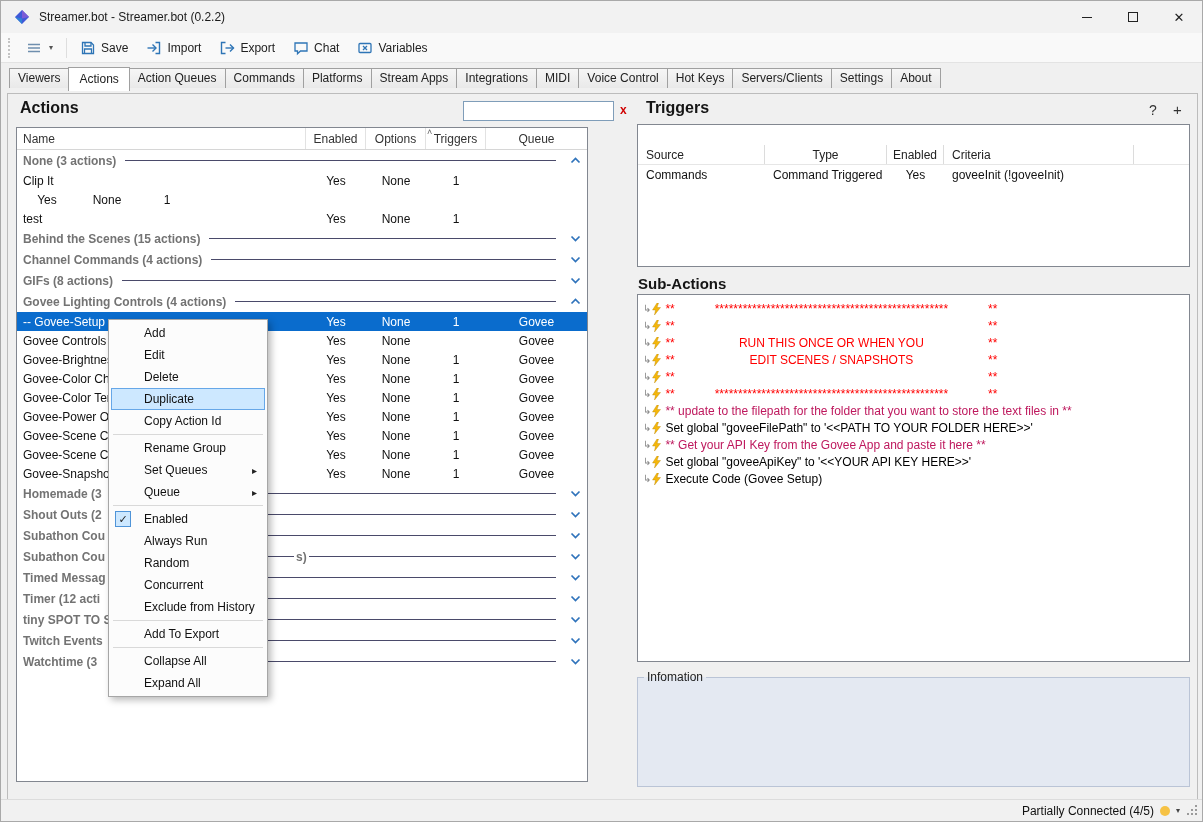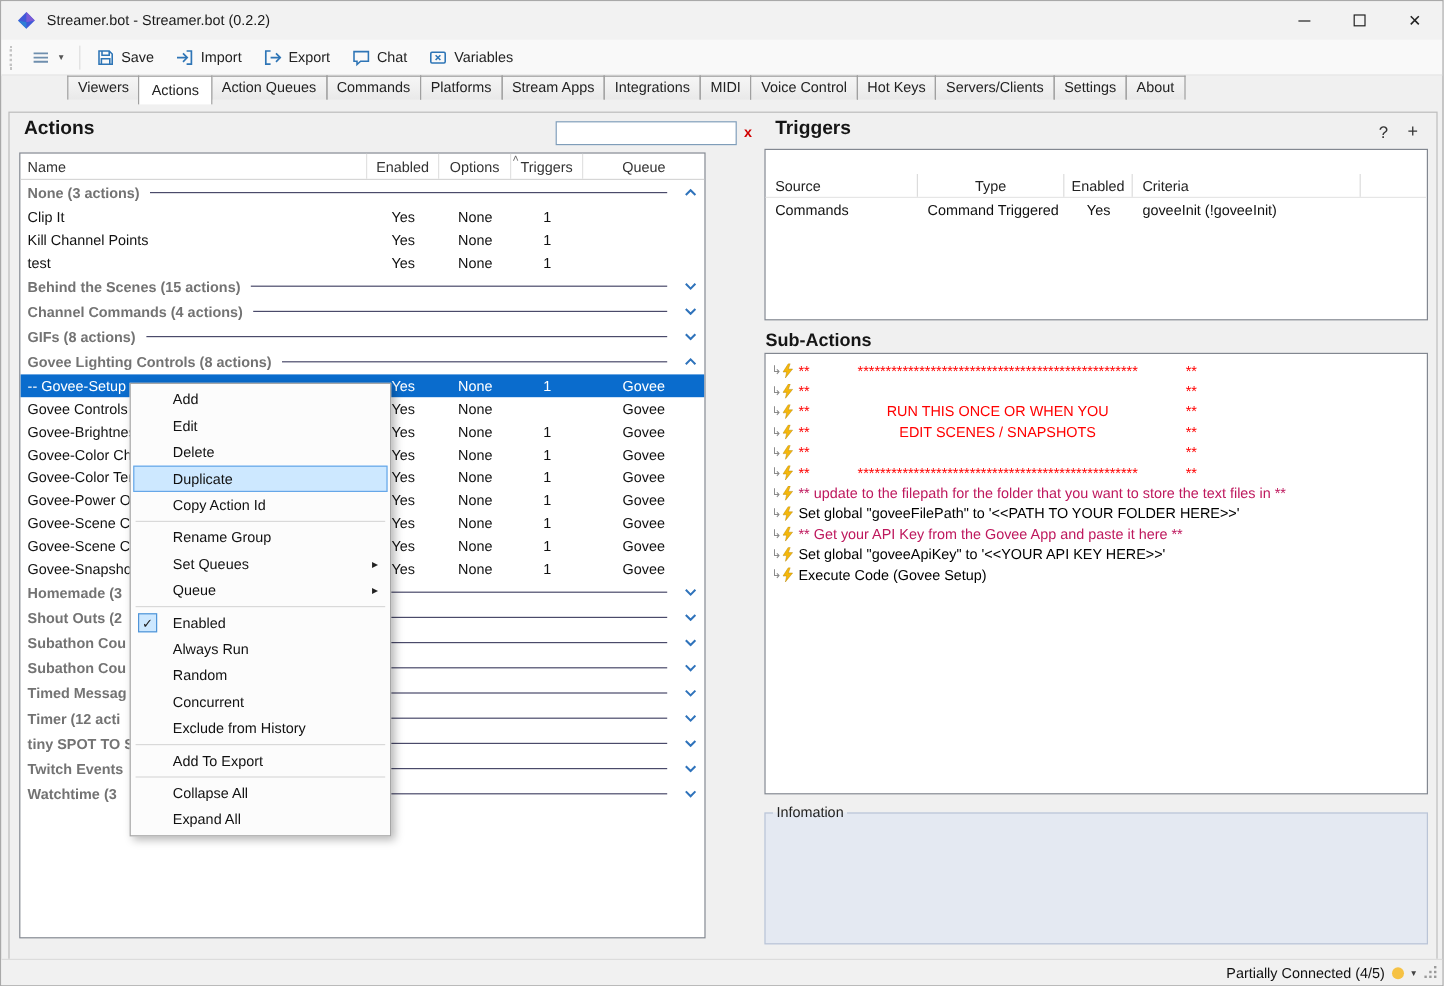--- a/index.html
+++ b/index.html
@@ -18,21 +18,21 @@
 
   
   .toolbar { height:30px; display:flex; align-items:center; background:#f9f9f9; border-bottom:1px solid #e3e3e3; padding-left:4px; }
   .tb-grip { width:3px; height:20px; border-left:2px dotted #c3c3c3; margin:0 6px 0 3px; }
   .tb-btn { display:flex; align-items:center; gap:5px; padding:3px 8px; font-size:12px; color:#222; background:transparent; border:1px solid transparent; font-family:inherit; }
   .tb-caret { font-size:8px; color:#555; margin-left:2px; }
   .tb-sep { width:1px; height:20px; background:#dedede; margin:0 4px; }
   .tb-btn svg { display:block; }
 
   
-  .tabstrip { display:flex; align-items:flex-start; height:30px; padding-left:8px; position:relative; z-index:2;margin-left:47px; }
+  .tabstrip { display:flex; align-items:center; height:30px; padding-left:8px; position:relative; z-index:2; }
   .tab { height:20px; line-height:19px; padding:0 8px; font-size:12px; background:linear-gradient(#f6f6f6,#e9e9e9); border:1px solid #a0a0a0; border-bottom:none; color:#222; }
   .tab + .tab { margin-left:-1px; }
   .tab.selected { height:24px; line-height:23px; background:#fff; margin-bottom:-2px; position:relative; z-index:3; padding:0 10px; }
 
   
   .main { position:absolute; top:92px; left:6px; width:1191px; height:708px; background:#f0f0f0; border:1px solid #bcbcbc; }
 
   .panel-title { font-weight:bold; font-size:16px; color:#151515; }
   .actions-title { position:absolute; left:12px; top:5px; }
   .filter-label { position:absolute; left:421px; top:10px;margin-left:38px; }
@@ -86,21 +86,21 @@
   .sa-banner { display:inline-flex; width:332px; justify-content:space-between; }
   .sa-center { text-align:center; }
   .red { color:#ff0000; }
   .teal { color:#be185d; }
   .black { color:#000; }
 
   .info-box { position:absolute; left:0; top:576px; width:553px; height:117px; border:1px solid #bac4d6; background:#e4e9f2; }
   .info-box legend { font-size:12px; color:#222; padding:0 3px; margin-left:6px; }
 
   
-  .context-menu { position:absolute; left:107px; top:318px; width:218px; background:#fcfcfc; border:1px solid #a6a6a6; box-shadow:3px 3px 7px rgba(0,0,0,0.28); padding:2px; z-index:20; }
+  .context-menu { position:absolute; left:107px; top:318px; width:160px; background:#fcfcfc; border:1px solid #a6a6a6; box-shadow:3px 3px 7px rgba(0,0,0,0.28); padding:2px; z-index:20; }
   .cm-item { height:22px; display:flex; align-items:center; padding-left:33px; position:relative; color:#111; }
   .cm-item.highlight { background:#cde8ff; border:1px solid #66a7e8; padding-left:32px; }
   .cm-check { position:absolute; left:4px; top:3px; width:16px; height:16px; background:#cde8ff; border:1px solid #4f94d8; display:flex; align-items:center; justify-content:center; font-size:11px; color:#222; }
   .cm-arrow { position:absolute; right:8px; font-size:10px; color:#222; }
   .cm-sep { height:1px; background:#d9d9d9; margin:2px 2px; }
 
   
   .statusbar { position:absolute; left:0; bottom:0; width:100%; height:22px; background:#f1f1f1; border-top:1px solid #dcdcdc; display:flex; align-items:center; justify-content:flex-end; padding-right:3px; gap:6px; }
   .status-dot { width:10px; height:10px; border-radius:50%; background:#f6c244; display:inline-block; }
   .status-caret { font-size:8px; color:#444; }
@@ -234,21 +234,20 @@
             </span>
           </div>
           <div class="row action">
             <span class="cell name">Clip It</span>
             <span class="cell enabled">Yes</span>
             <span class="cell options">None</span>
             <span class="cell triggers">1</span>
             <span class="cell queue"></span>
           </div>
           <div class="row action">
-            <span class="cell name">Kill Channel Points</span>
             <span class="cell enabled">Yes</span>
             <span class="cell options">None</span>
             <span class="cell triggers">1</span>
             <span class="cell queue"></span>
           </div>
           <div class="row action">
             <span class="cell name">test</span>
             <span class="cell enabled">Yes</span>
             <span class="cell options">None</span>
             <span class="cell triggers">1</span>
@@ -275,21 +274,21 @@
           <div class="row group">
             <span class="gname">GIFs (8 actions)</span>
             <span class="gline"></span>
             <span class="chev">
               <svg width="11" height="7" viewBox="0 0 11 7">
                 <polyline points="1.5,1.5 5.5,5.5 9.5,1.5" fill="none" stroke="#2f73bb" stroke-width="1.7"></polyline>
               </svg>
             </span>
           </div>
           <div class="row group">
-            <span class="gname">Govee Lighting Controls (8 actions)</span>
+            <span class="gname">Govee Lighting Controls (4 actions)</span>
             <span class="gline"></span>
             <span class="chev">
               <svg width="11" height="7" viewBox="0 0 11 7">
                 <polyline points="1.5,5.5 5.5,1.5 9.5,5.5" fill="none" stroke="#2f73bb" stroke-width="1.7"></polyline>
               </svg>
             </span>
           </div>
           <div class="row action selected">
             <span class="cell name">-- Govee-Setup</span>
             <span class="cell enabled">Yes</span>

